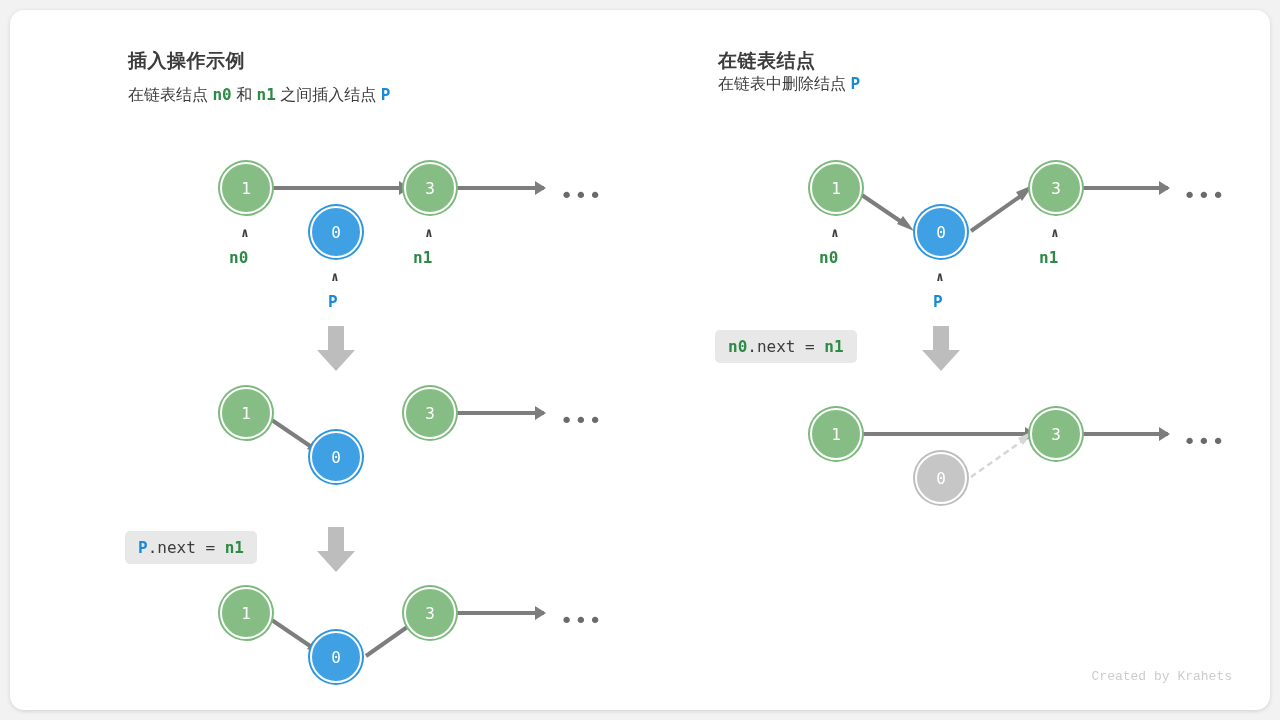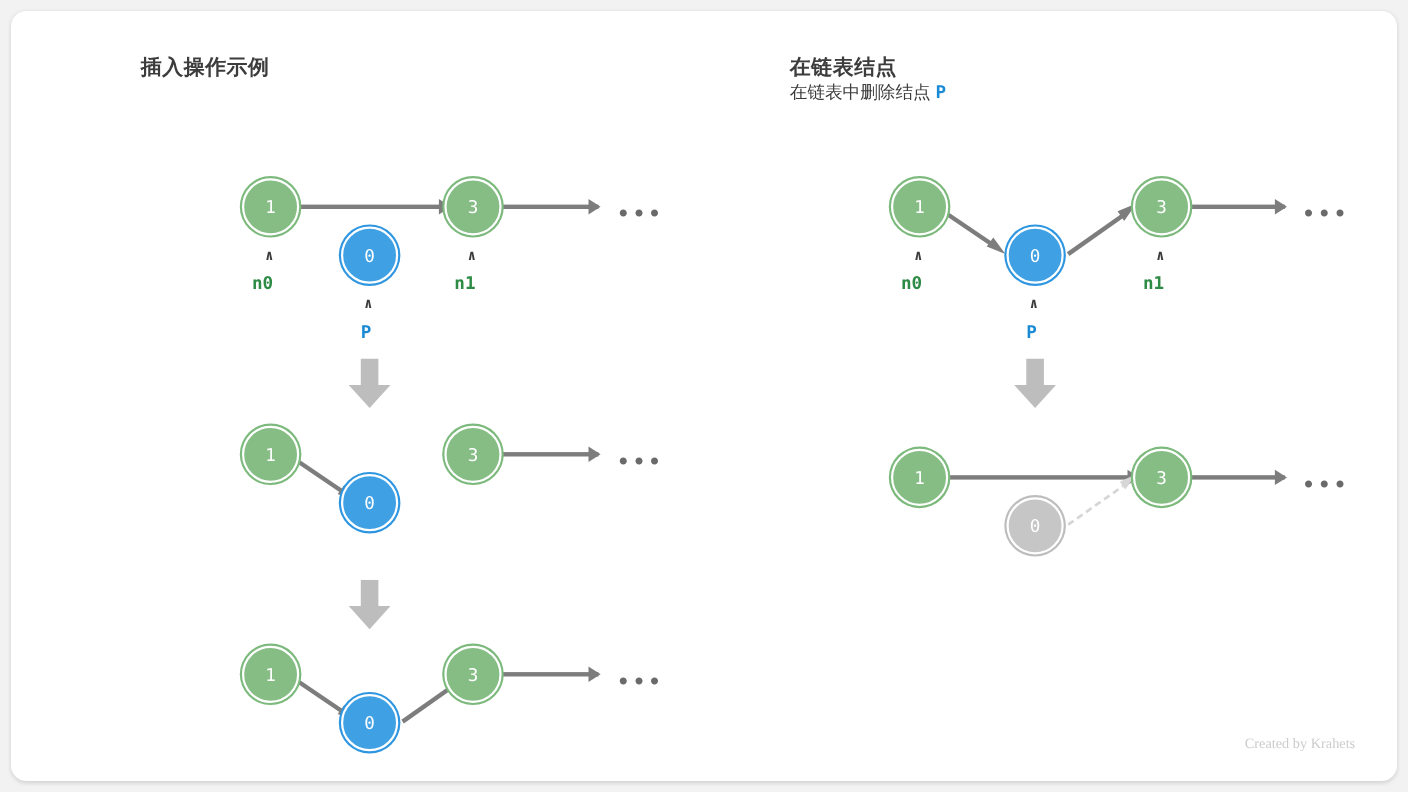--- a/index.html
+++ b/index.html
@@ -111,35 +111,38 @@
     font-family:"DejaVu Sans Mono","Liberation Mono",monospace;
     font-size:16px;
     white-space:nowrap;
   }
 
   
   .down-arrow{position:absolute;}
 
   .credit{
     position:absolute;right:38px;bottom:26px;
-    font-family:Liberation Serif, serif;
+    font-family:Liberation Mono, monospace;
     font-size:13px;color:#cccccc;
     white-space:nowrap;
     text-align:right;
   }
 </style>
 </head>
 <body>
 
 <div class="card">
 
   <div class="panel panel-left">
 
     <div class="panel-title" style="left:118px;top:38px;">插入操作示例</div>
 
+    <div class="panel-sub" style="left:118px;top:75px;">
+      <span class="tok-plain">在链表结点 </span><span class="mono tok-n">n0</span><span class="tok-plain"> 和 </span><span class="mono tok-n">n1</span><span class="tok-plain"> 之间插入结点 </span><span class="mono tok-p">P</span>
+    </div>
 
     <div>
       <div class="node green" style="left:210px;top:152px;">1</div>
       <div class="arrow-h" style="left:258px;top:176px;width:140px;"></div>
       <div class="node green" style="left:394px;top:152px;">3</div>
       <div class="arrow-h" style="left:444px;top:176px;width:90px;"></div>
       <div class="dots" style="left:550px;top:181px;">•••</div>
 
       <div class="node blue" style="left:300px;top:196px;">0</div>
 
@@ -163,20 +166,23 @@
         <line x1="2" y1="4" x2="58" y2="42" stroke="#7d7d7d" stroke-width="4"></line>
         <polygon points="66,48 49,41 55,33" fill="#7d7d7d"></polygon>
       </svg>
       <div class="node blue" style="left:300px;top:421px;">0</div>
 
       <div class="node green" style="left:394px;top:377px;">3</div>
       <div class="arrow-h" style="left:444px;top:401px;width:90px;"></div>
       <div class="dots" style="left:550px;top:406px;">•••</div>
     </div>
 
+    <div class="code-chip" style="left:115px;top:521px;">
+      <span class="tok-p">P</span><span class="tok-plain">.next = </span><span class="tok-n">n1</span>
+    </div>
     <svg class="down-arrow" style="left:305px;top:517px;" width="42" height="46">
       <polygon points="13,0 29,0 29,24 40,24 21,45 2,24 13,24" fill="#bdbdbd"></polygon>
     </svg>
 
     <div>
       <div class="node green" style="left:210px;top:577px;">1</div>
       <svg class="diag" style="left:248px;top:598px;" width="84" height="52">
         <line x1="2" y1="4" x2="58" y2="42" stroke="#7d7d7d" stroke-width="4"></line>
         <polygon points="66,48 49,41 55,33" fill="#7d7d7d"></polygon>
       </svg>
@@ -217,20 +223,23 @@
       <div class="caret" style="left:191px;top:218px;">∧</div>
       <div class="ptr-label ptr-n" style="left:179px;top:238px;">n0</div>
 
       <div class="caret" style="left:411px;top:218px;">∧</div>
       <div class="ptr-label ptr-n" style="left:399px;top:238px;">n1</div>
 
       <div class="caret" style="left:296px;top:262px;">∧</div>
       <div class="ptr-label ptr-p" style="left:293px;top:282px;">P</div>
     </div>
 
+    <div class="code-chip" style="left:75px;top:320px;">
+      <span class="tok-n">n0</span><span class="tok-plain">.next = </span><span class="tok-n">n1</span>
+    </div>
     <svg class="down-arrow" style="left:280px;top:316px;" width="42" height="46">
       <polygon points="13,0 29,0 29,24 40,24 21,45 2,24 13,24" fill="#bdbdbd"></polygon>
     </svg>
 
     <div>
       <div class="node green" style="left:170px;top:398px;">1</div>
       <div class="arrow-h" style="left:218px;top:422px;width:176px;"></div>
       <div class="node green" style="left:390px;top:398px;">3</div>
       <div class="arrow-h" style="left:440px;top:422px;width:88px;"></div>
       <div class="dots" style="left:543px;top:427px;">•••</div>

